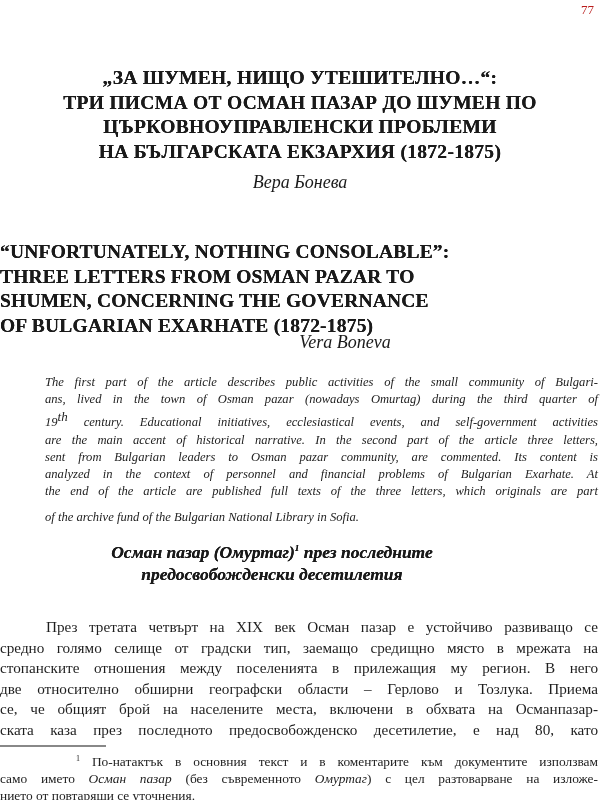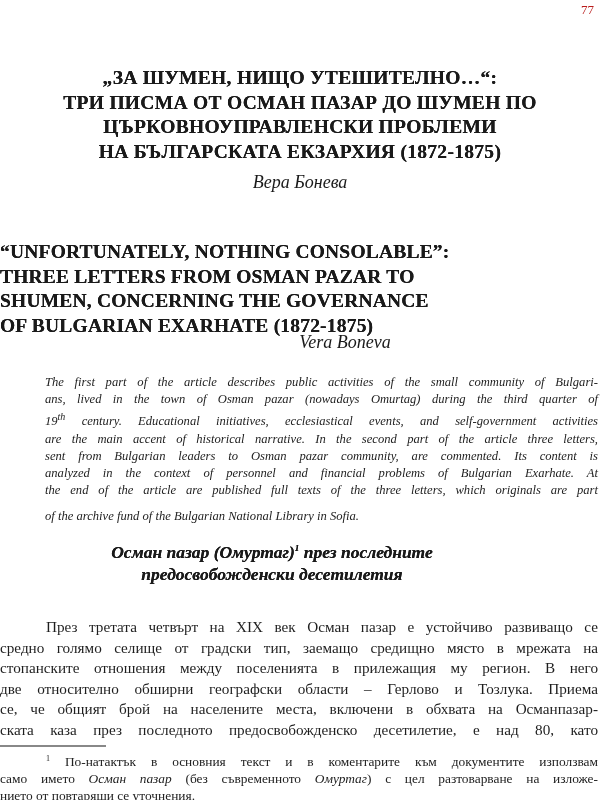--- a/index.html
+++ b/index.html
@@ -34,21 +34,21 @@
       text-align: center; font-style: italic; font-size: 18px; margin-left: 45px;
     }
     .abstract {
       position: absolute; top: 374px; left: 45px; width: 553px;
       font-style: italic; font-size: 12.6px; line-height: 17.2px;
       text-align: justify; text-align-last: left;
       color: #222;
     }
     .abstract .ln { display: block; text-align: justify; text-align-last: justify; white-space: nowrap; }
     .abstract .ln.last { text-align-last: left; margin-top: 8px; }
-    .abstract sup { font-size: 10px; }
+    .abstract sup { font-size: 13px; }
     .section-heading {
       position: absolute; top: 537px; left: 0; width: 544px;
       text-align: center; font-weight: bold; font-style: italic;
       font-size: 17.5px; line-height: 22px;
       text-shadow: 0 0 0.5px #000;
     }
     .section-heading sup { font-size: 9px; }
     .body-text {
       position: absolute; top: 584px; left: 0; width: 598px;
       font-size: 15.2px; line-height: 20.5px; color: #1e1e1e; margin-top: 33px;
@@ -57,21 +57,21 @@
     .body-text .ln.first { padding-left: 46px; }
     .footnote-rule {
       position: absolute; top: 745px; left: 0; width: 106px; height: 1.5px;
       background: #888;
     }
     .footnote {
       position: absolute; top: 750px; left: 0; width: 598px;
       font-size: 13.4px; line-height: 17px; color: #222;
     }
     .footnote .ln { display: block; text-align: justify; text-align-last: justify; white-space: nowrap; }
-    .footnote .ln.first { padding-left: 46px; }
+    .footnote .ln.first { padding-left: 46px; margin-left: 30px; }
     .footnote .ln.last { text-align-last: left; }
     .footnote sup { font-size: 8px; }
     .footnote em { font-style: italic; }
   </style>
 </head>
 <body>
 
 <div>
 
   <div class="page-number">77</div>

